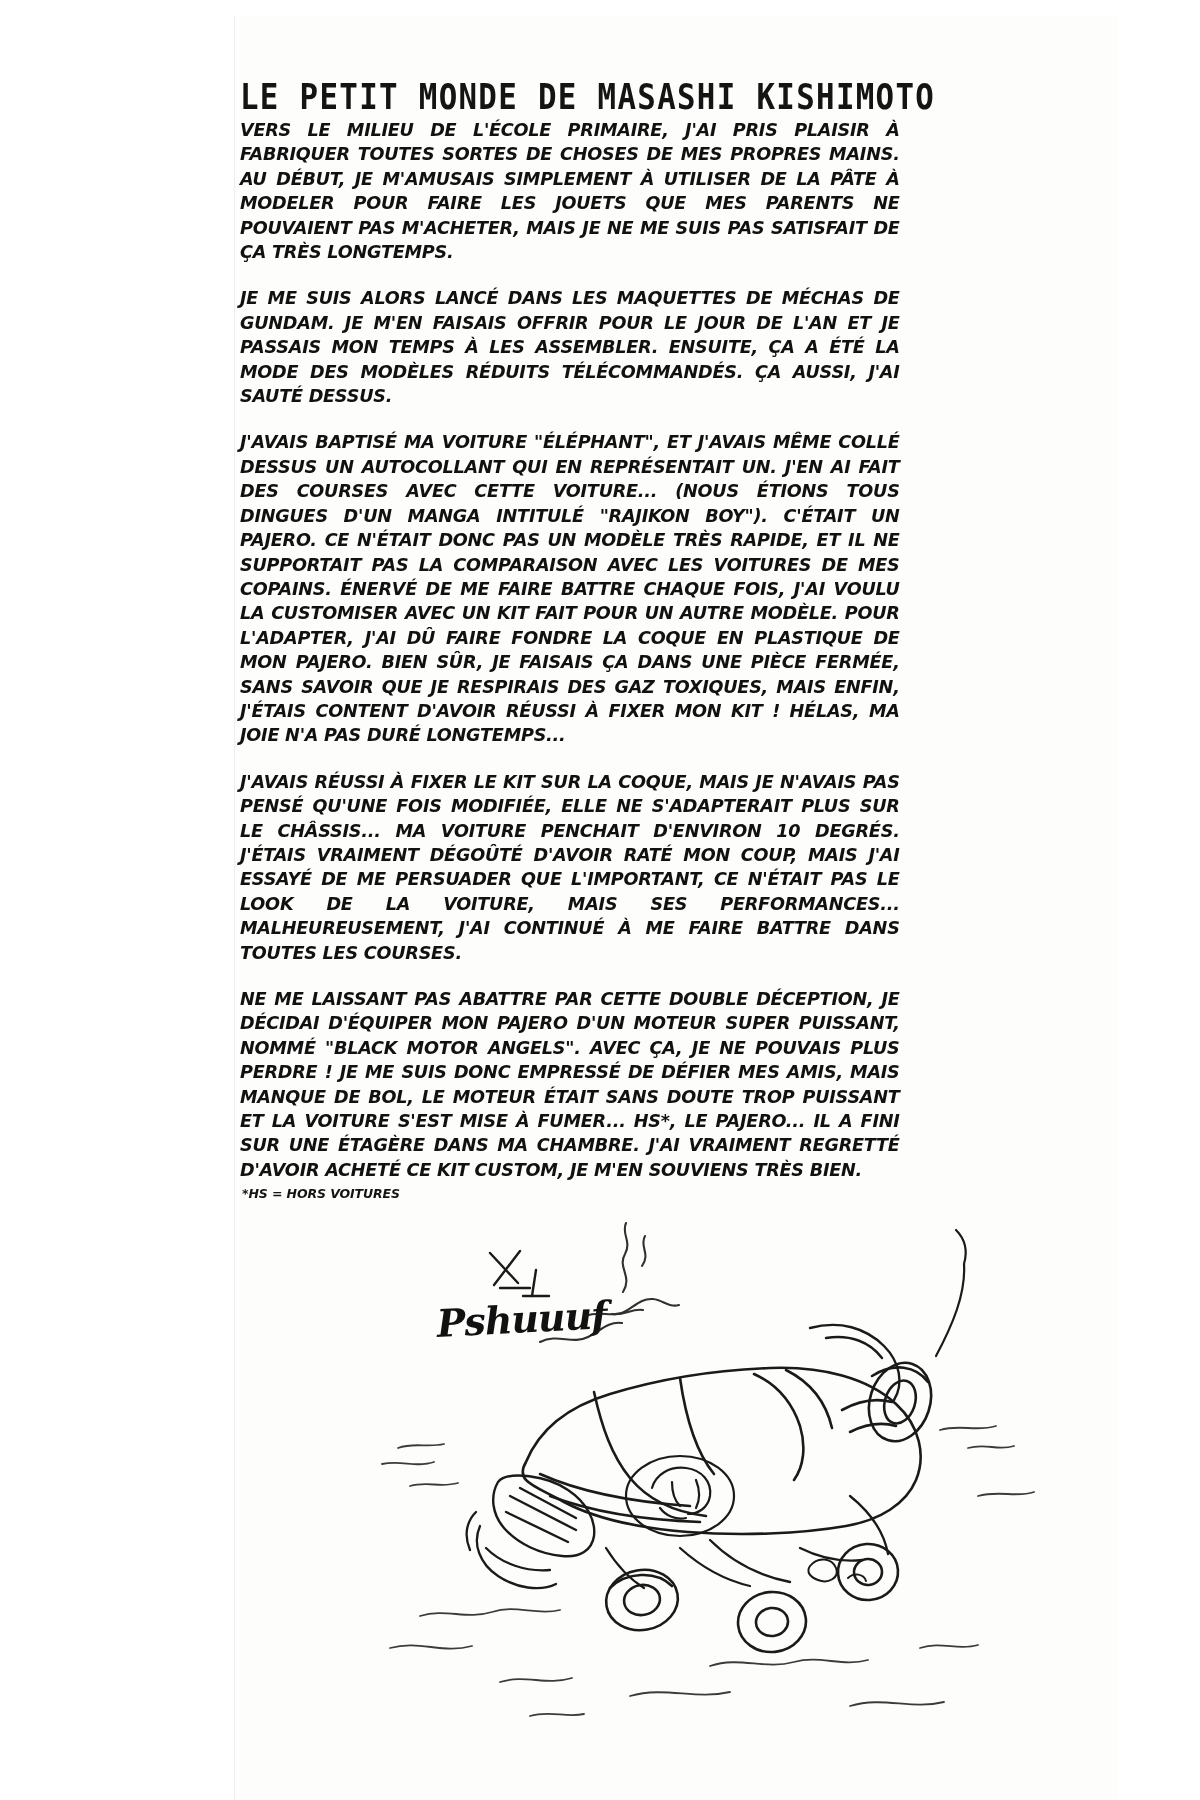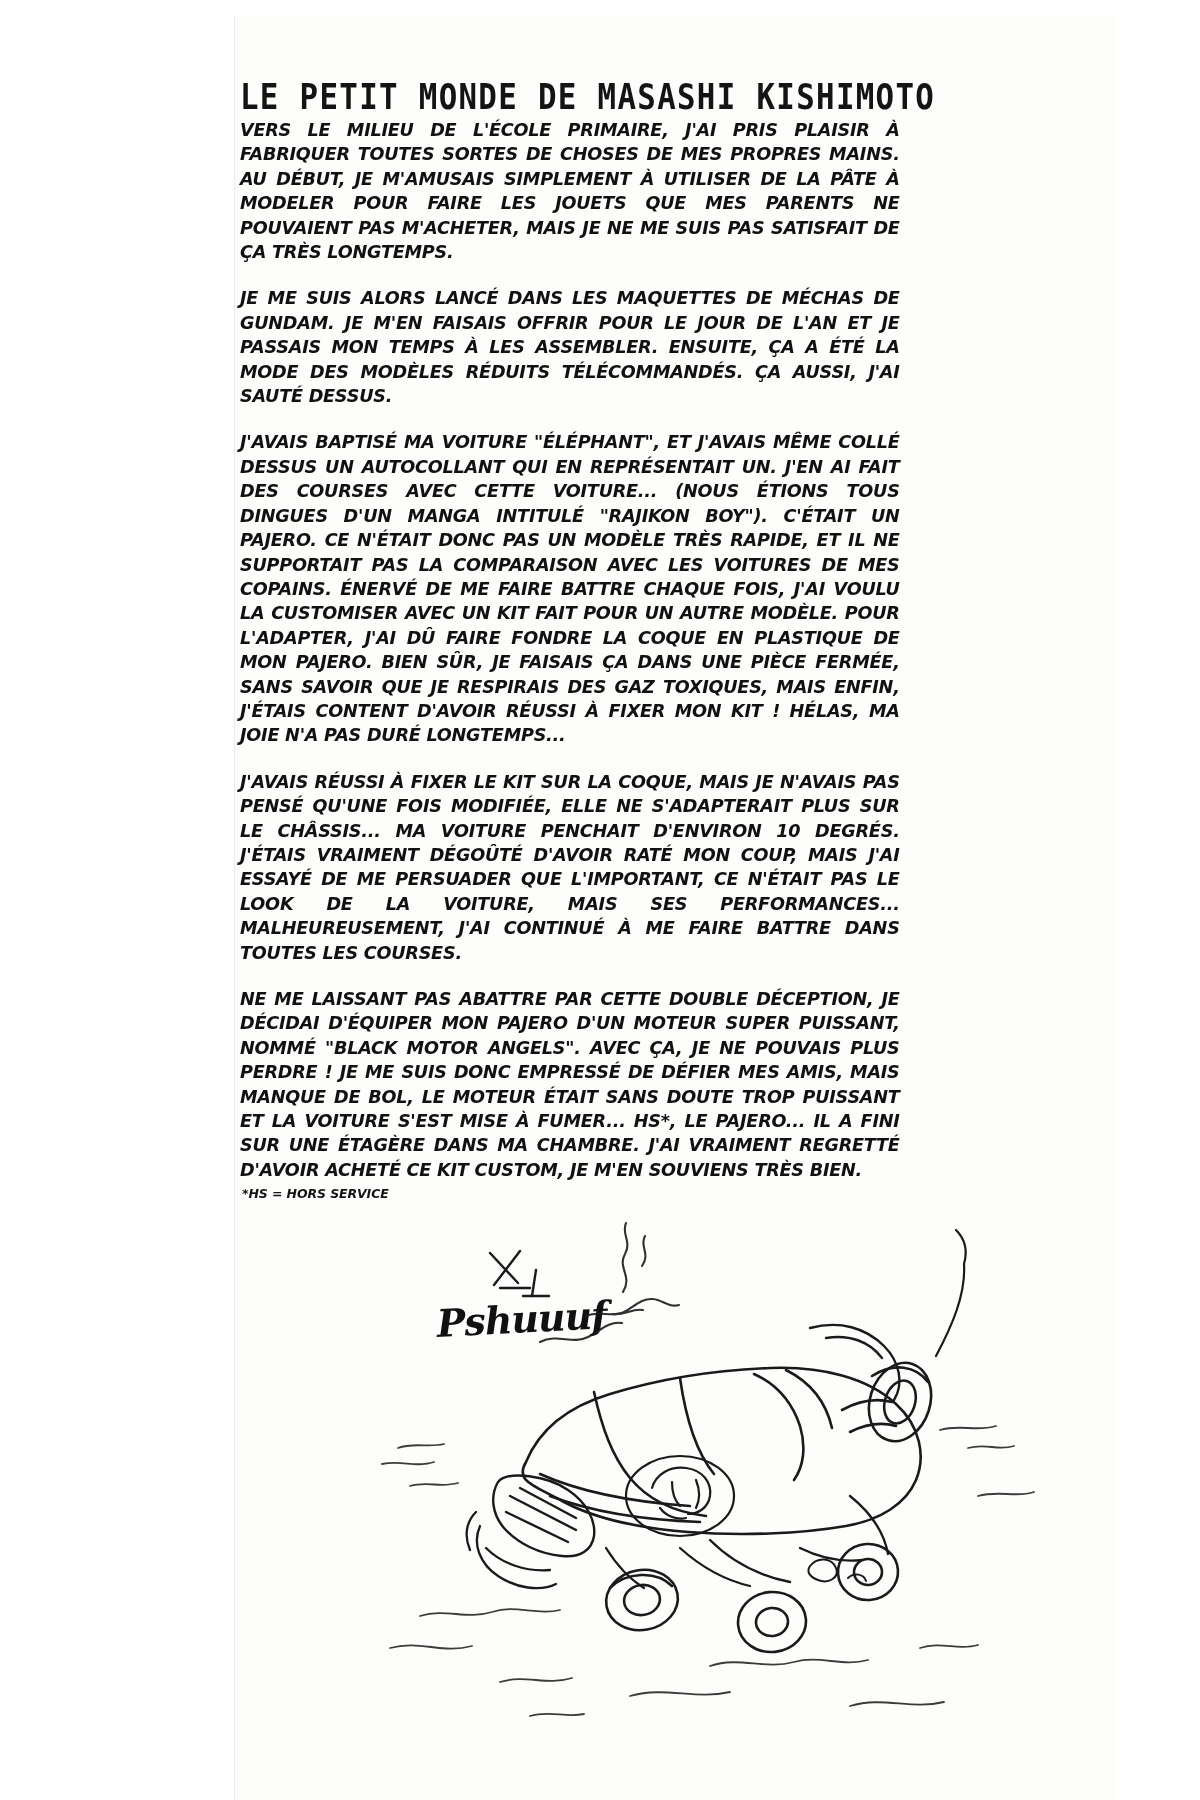--- a/index.html
+++ b/index.html
@@ -137,21 +137,21 @@
     <p class="body-copy">VERS LE MILIEU DE L'ÉCOLE PRIMAIRE, J'AI PRIS PLAISIR À FABRIQUER TOUTES SORTES DE CHOSES DE MES PROPRES MAINS. AU DÉBUT, JE M'AMUSAIS SIMPLEMENT À UTILISER DE LA PÂTE À MODELER POUR FAIRE LES JOUETS QUE MES PARENTS NE POUVAIENT PAS M'ACHETER, MAIS JE NE ME SUIS PAS SATISFAIT DE ÇA TRÈS LONGTEMPS.</p>
 
     <p class="body-copy">JE ME SUIS ALORS LANCÉ DANS LES MAQUETTES DE MÉCHAS DE GUNDAM. JE M'EN FAISAIS OFFRIR POUR LE JOUR DE L'AN ET JE PASSAIS MON TEMPS À LES ASSEMBLER. ENSUITE, ÇA A ÉTÉ LA MODE DES MODÈLES RÉDUITS TÉLÉCOMMANDÉS. ÇA AUSSI, J'AI SAUTÉ DESSUS.</p>
 
     <p class="body-copy">J'AVAIS BAPTISÉ MA VOITURE "ÉLÉPHANT", ET J'AVAIS MÊME COLLÉ DESSUS UN AUTOCOLLANT QUI EN REPRÉSENTAIT UN. J'EN AI FAIT DES COURSES AVEC CETTE VOITURE... (NOUS ÉTIONS TOUS DINGUES D'UN MANGA INTITULÉ "RAJIKON BOY"). C'ÉTAIT UN PAJERO. CE N'ÉTAIT DONC PAS UN MODÈLE TRÈS RAPIDE, ET IL NE SUPPORTAIT PAS LA COMPARAISON AVEC LES VOITURES DE MES COPAINS. ÉNERVÉ DE ME FAIRE BATTRE CHAQUE FOIS, J'AI VOULU LA CUSTOMISER AVEC UN KIT FAIT POUR UN AUTRE MODÈLE. POUR L'ADAPTER, J'AI DÛ FAIRE FONDRE LA COQUE EN PLASTIQUE DE MON PAJERO. BIEN SÛR, JE FAISAIS ÇA DANS UNE PIÈCE FERMÉE, SANS SAVOIR QUE JE RESPIRAIS DES GAZ TOXIQUES, MAIS ENFIN, J'ÉTAIS CONTENT D'AVOIR RÉUSSI À FIXER MON KIT ! HÉLAS, MA JOIE N'A PAS DURÉ LONGTEMPS...</p>
 
     <p class="body-copy">J'AVAIS RÉUSSI À FIXER LE KIT SUR LA COQUE, MAIS JE N'AVAIS PAS PENSÉ QU'UNE FOIS MODIFIÉE, ELLE NE S'ADAPTERAIT PLUS SUR LE CHÂSSIS... MA VOITURE PENCHAIT D'ENVIRON 10 DEGRÉS. J'ÉTAIS VRAIMENT DÉGOÛTÉ D'AVOIR RATÉ MON COUP, MAIS J'AI ESSAYÉ DE ME PERSUADER QUE L'IMPORTANT, CE N'ÉTAIT PAS LE LOOK DE LA VOITURE, MAIS SES PERFORMANCES... MALHEUREUSEMENT, J'AI CONTINUÉ À ME FAIRE BATTRE DANS TOUTES LES COURSES.</p>
 
     <p class="body-copy">NE ME LAISSANT PAS ABATTRE PAR CETTE DOUBLE DÉCEPTION, JE DÉCIDAI D'ÉQUIPER MON PAJERO D'UN MOTEUR SUPER PUISSANT, NOMMÉ "BLACK MOTOR ANGELS". AVEC ÇA, JE NE POUVAIS PLUS PERDRE ! JE ME SUIS DONC EMPRESSÉ DE DÉFIER MES AMIS, MAIS MANQUE DE BOL, LE MOTEUR ÉTAIT SANS DOUTE TROP PUISSANT ET LA VOITURE S'EST MISE À FUMER... HS*, LE PAJERO... IL A FINI SUR UNE ÉTAGÈRE DANS MA CHAMBRE. J'AI VRAIMENT REGRETTÉ D'AVOIR ACHETÉ CE KIT CUSTOM, JE M'EN SOUVIENS TRÈS BIEN.</p>
 
-    <div class="footnote">*HS = HORS SERVICE</div>
+    <div class="footnote">*HS = HORS VOITURES</div>
 
   </div>
 
   <div class="sfx">Pshuuuf</div>
 
   <div id="illustration">
     <svg width="700" height="560" viewBox="0 0 700 560" xmlns="http://www.w3.org/2000/svg">
       <g fill="none" stroke="#1a1a1a" stroke-linecap="round" stroke-linejoin="round">
 
         <g stroke-width="2.1" opacity="0.9">

